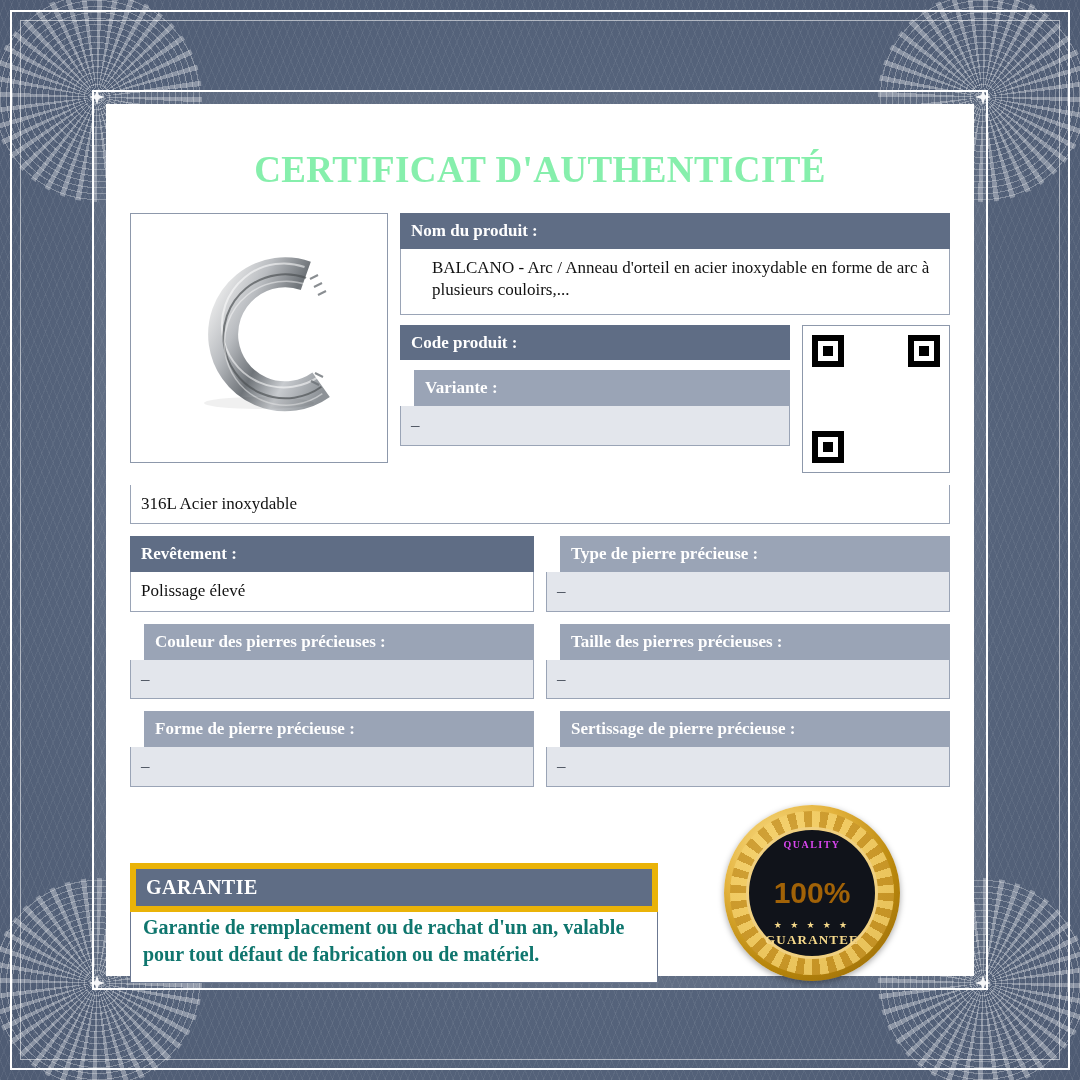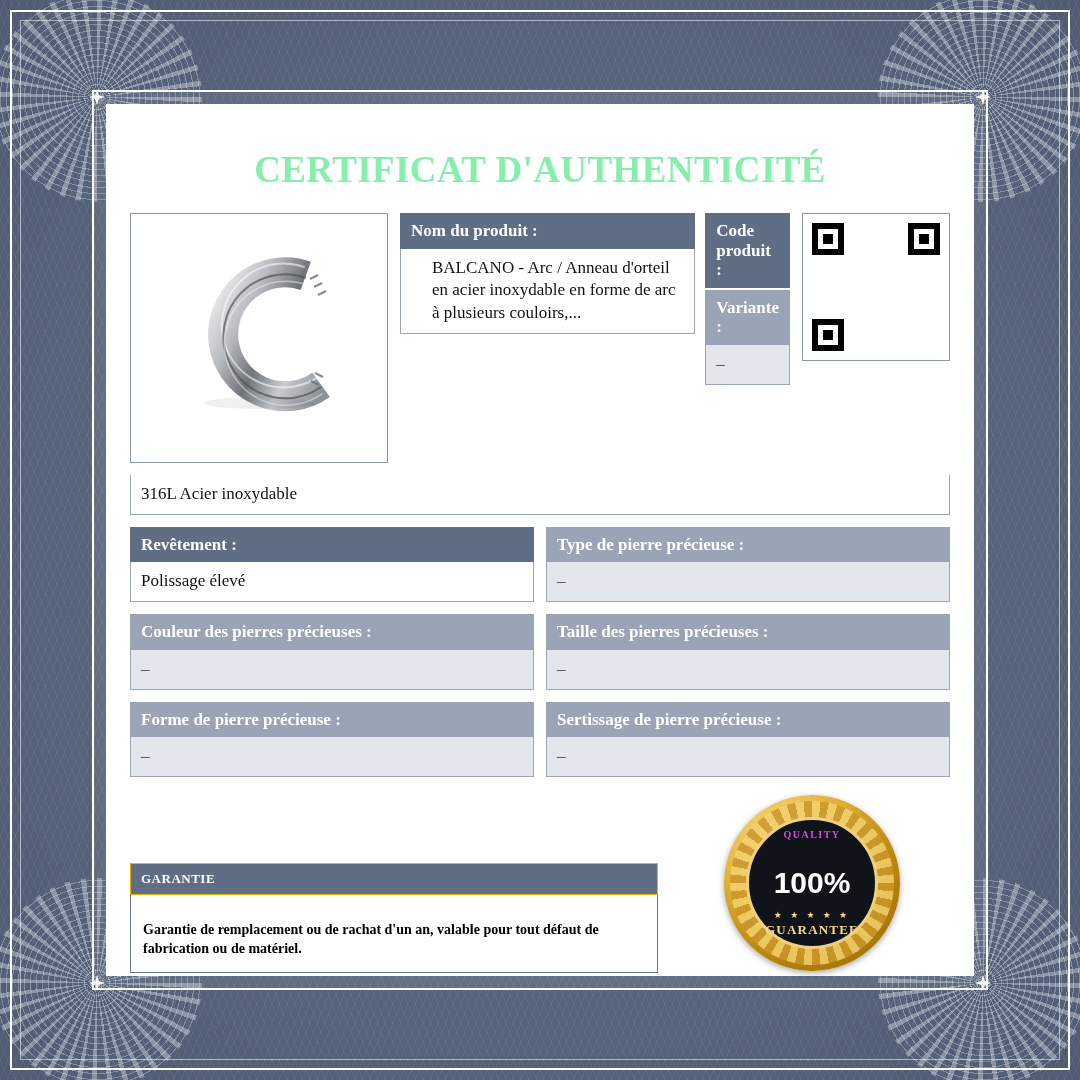--- a/index.html
+++ b/index.html
@@ -87,20 +87,21 @@
     font-weight: bold;
     font-size: 17px;
     padding: 7px 10px;
     border: 1px solid #5f6d85;
     line-height: 1.15;
   }
   .lbl.muted {
     background: #9aa4b6;
     border-color: #9aa4b6;
     color: #ffffff;
+    margin-left: 14px;
   }
   .val {
     background: #ffffff;
     border: 1px solid #9aa4b6;
     border-top: none;
     font-size: 17px;
     color: #111111;
     padding: 8px 10px;
     line-height: 1.35;
   }
@@ -117,35 +118,36 @@
   .photo-box {
     width: 258px; height: 250px;
     border: 1px solid #8d98ab;
     background: #ffffff;
     display: flex; align-items: center; justify-content: center;
     flex: none;
   }
   .col-right {
     flex: 1;
     display: flex;
+    flex-direction: column;
     gap: 10px;
   }
   .name-block { }
   .name-val { min-height: 66px; padding-left: 31px; }
 
   .mid-row {
     display: flex;
     gap: 12px;
     align-items: stretch;
   }
   .mid-left {
     flex: 1;
     display: flex;
     flex-direction: column;
-    gap: 2px;
+    gap: 10px;
   }
   .qr-box {
     width: 148px; height: 148px;
     border: 1px solid #8d98ab;
     background: #ffffff;
     padding: 7px;
     flex: none;
   }
   .qr {
     width: 100%; height: 100%;
@@ -186,33 +188,33 @@
     align-items: flex-end;
     gap: 16px;
   }
   .warranty {
     width: 528px;
   }
   .warr-lbl {
     background: #5f6d85;
     color: #fff;
     font-weight: bold;
-    font-size: 13px;
+    font-size: 20px;
     letter-spacing: 0.5px;
     padding: 7px 10px;
-    border: 1px solid #eab308;
+    border: 6px solid #eab308;
   }
   .warr-val {
     border: 1px solid #6b7891;
     border-top: none;
     background: #fff;
-    padding: 26px 12px 14px 12px;
-    font-size: 14px;
+    padding: 2px 12px 14px 12px;
+    font-size: 20px;
     font-weight: bold;
-    color: #000000;
+    color: #0f766e;
     line-height: 1.35;
   }
 
   
   .seal-wrap {
     flex: 1;
     display: flex;
     justify-content: center;
     align-items: center;
     padding-bottom: 2px;
@@ -241,21 +243,21 @@
     display: flex; flex-direction: column;
     align-items: center; justify-content: center;
     color: #ffffff;
   }
   .seal-top {
     position: absolute; top: 9px;
     font-size: 10px; font-weight: bold; letter-spacing: 1.5px;
     color: #d946ef;
   }
   .seal-pct {
-    font-size: 30px; font-weight: bold; color: #ffffff;
+    font-size: 30px; font-weight: bold; color: #a16207;
     font-family: "Liberation Sans", sans-serif;
   }
   .seal-bot {
     position: absolute; bottom: 8px;
     font-size: 13px; font-weight: bold; letter-spacing: 1.2px;
     color: #f6d98a;
     text-align: right;
   }
   .seal-stars {
     position: absolute; bottom: 26px;

